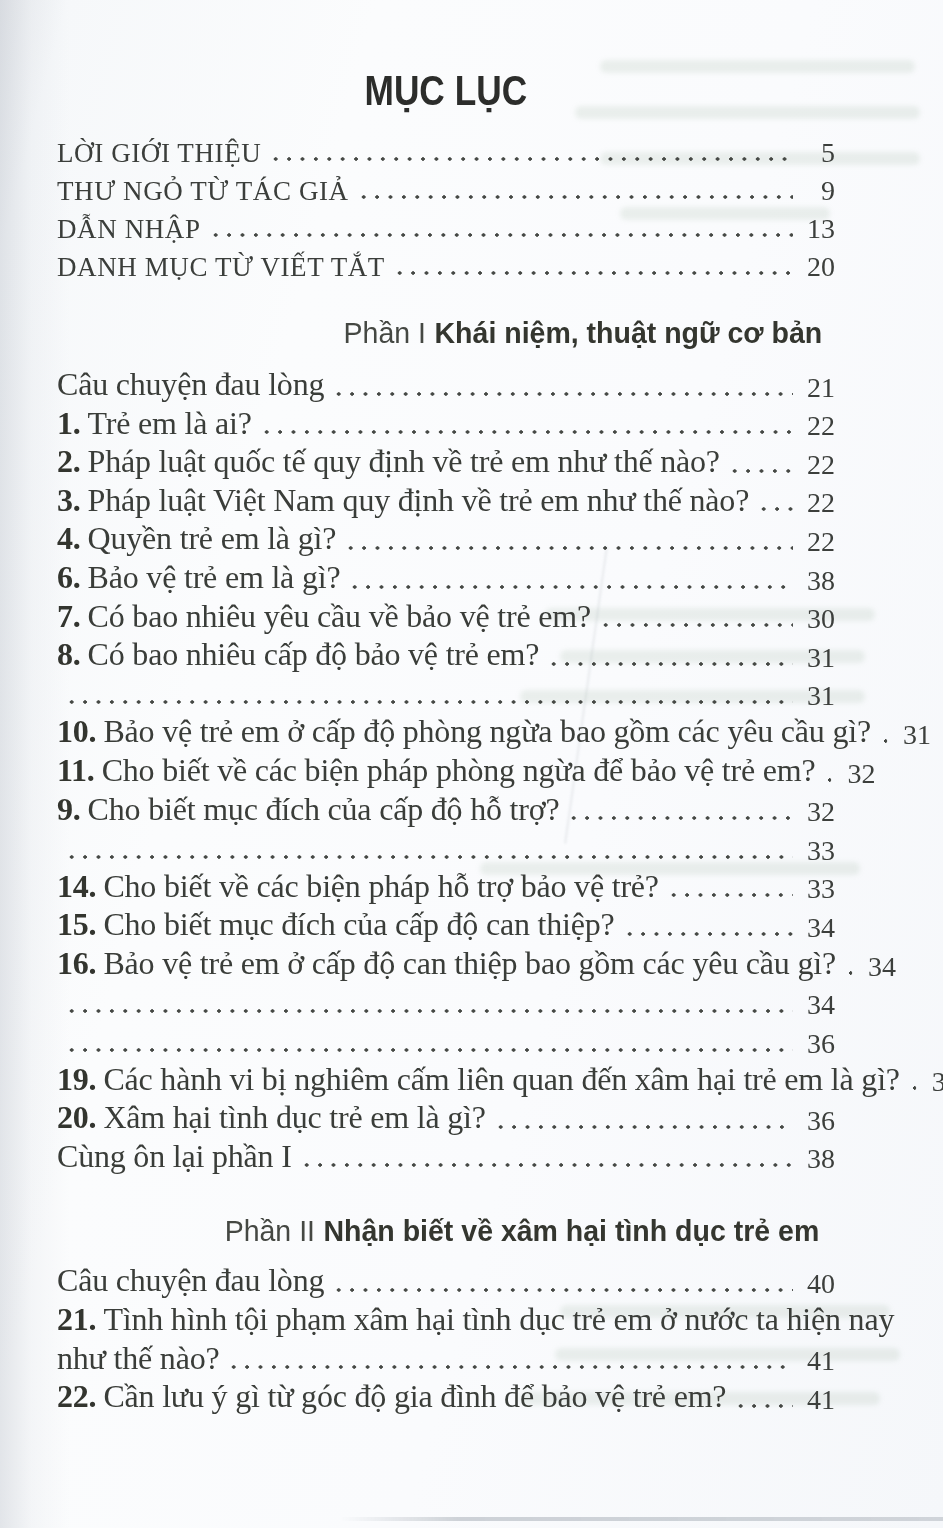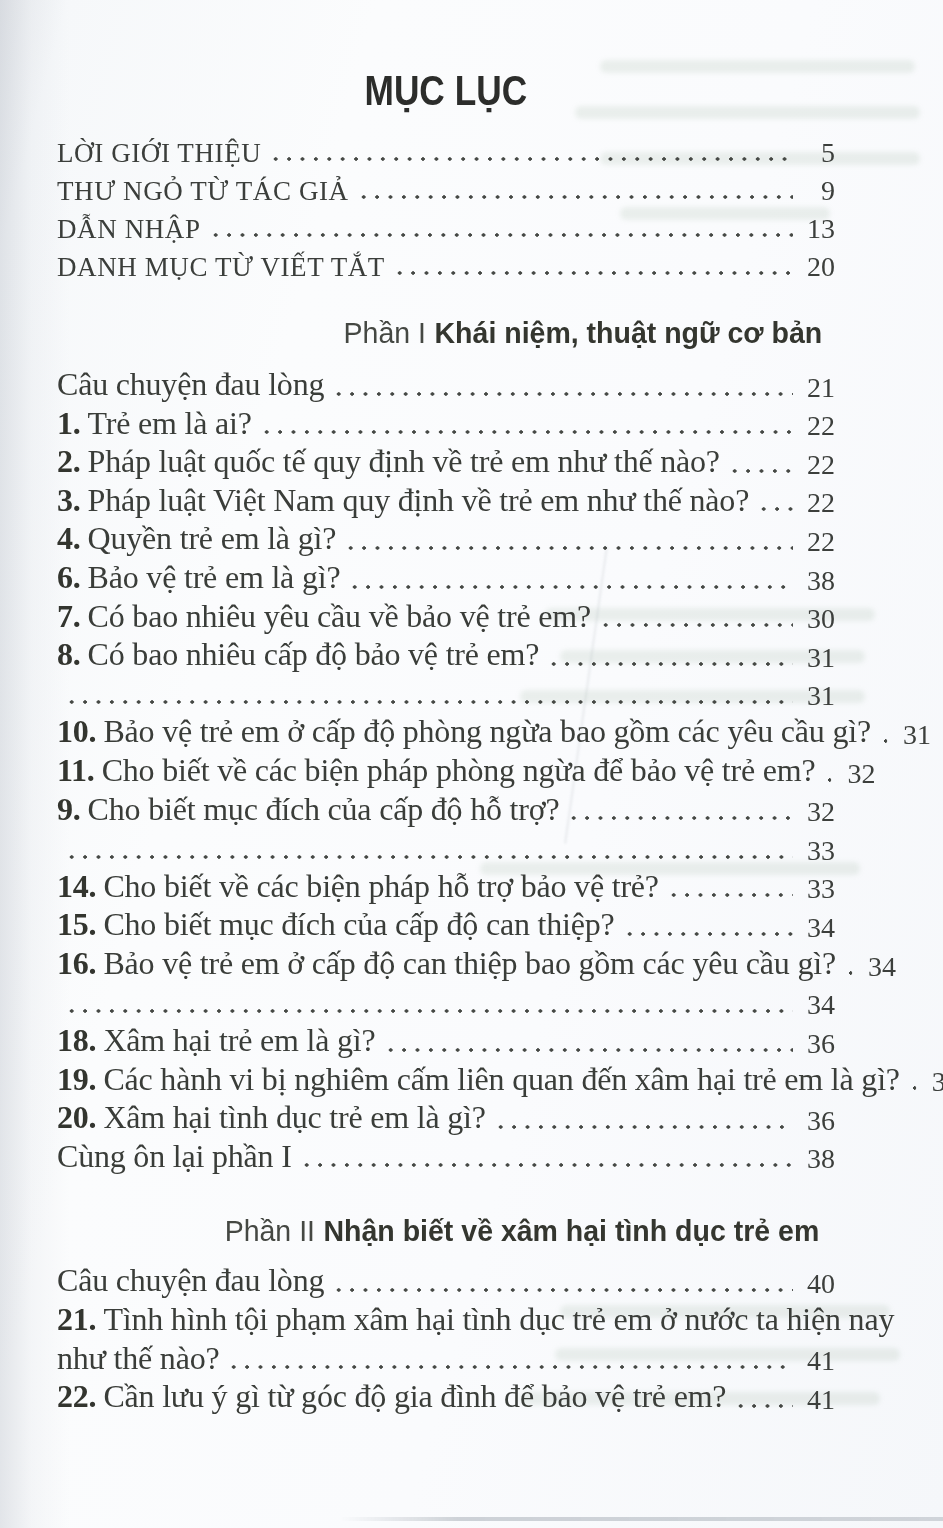--- a/index.html
+++ b/index.html
@@ -237,21 +237,20 @@
             <div class="toc-row">
               <span class="label"><span class="num">16.</span>Bảo vệ trẻ em ở cấp độ can thiệp bao gồm các yêu cầu gì?</span>
               <span class="leader"></span>
               <span class="page-num">34</span>
             </div>
             <div class="toc-row">
               <span class="leader"></span>
               <span class="page-num">34</span>
             </div>
             <div class="toc-row">
-              <span class="label"><span class="num">18.</span>Xâm hại trẻ em là gì?</span>
               <span class="leader"></span>
               <span class="page-num">36</span>
             </div>
             <div class="toc-row">
               <span class="label"><span class="num">19.</span>Các hành vi bị nghiêm cấm liên quan đến xâm hại trẻ em là gì?</span>
               <span class="leader"></span>
               <span class="page-num">36</span>
             </div>
             <div class="toc-row">
               <span class="label"><span class="num">20.</span>Xâm hại tình dục trẻ em là gì?</span>

